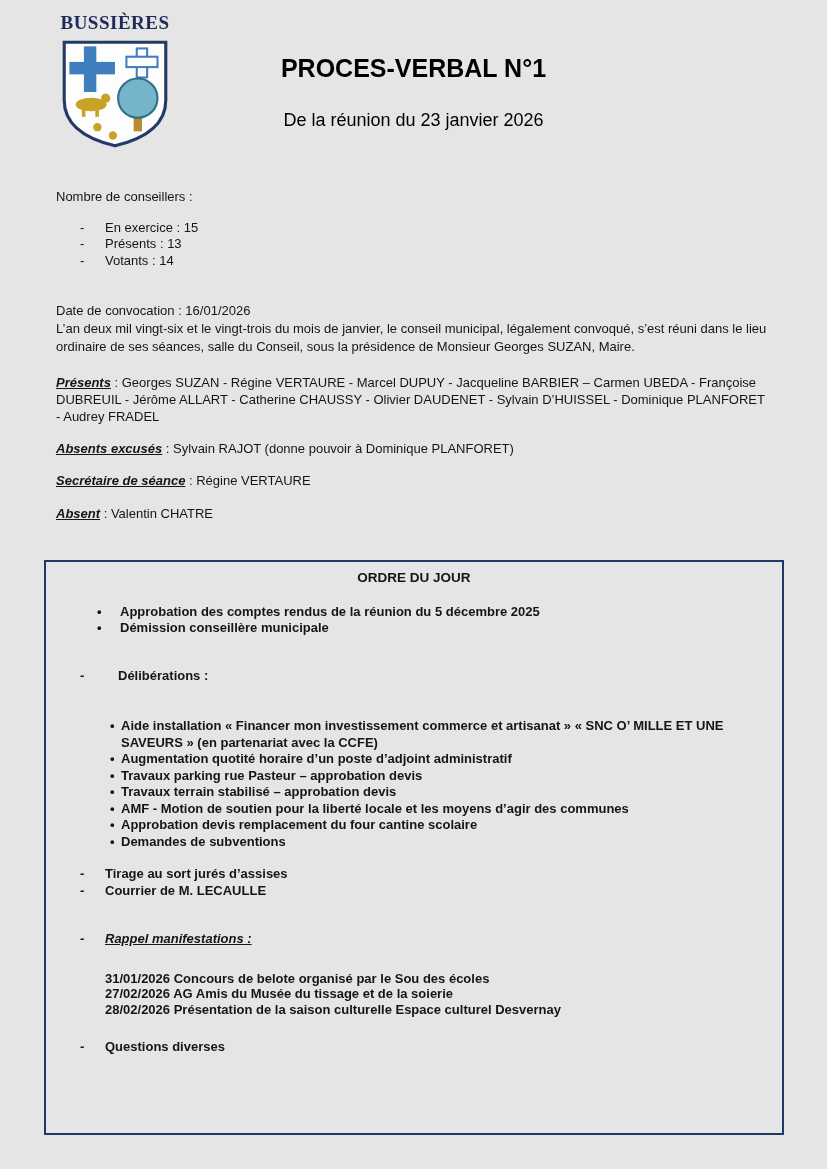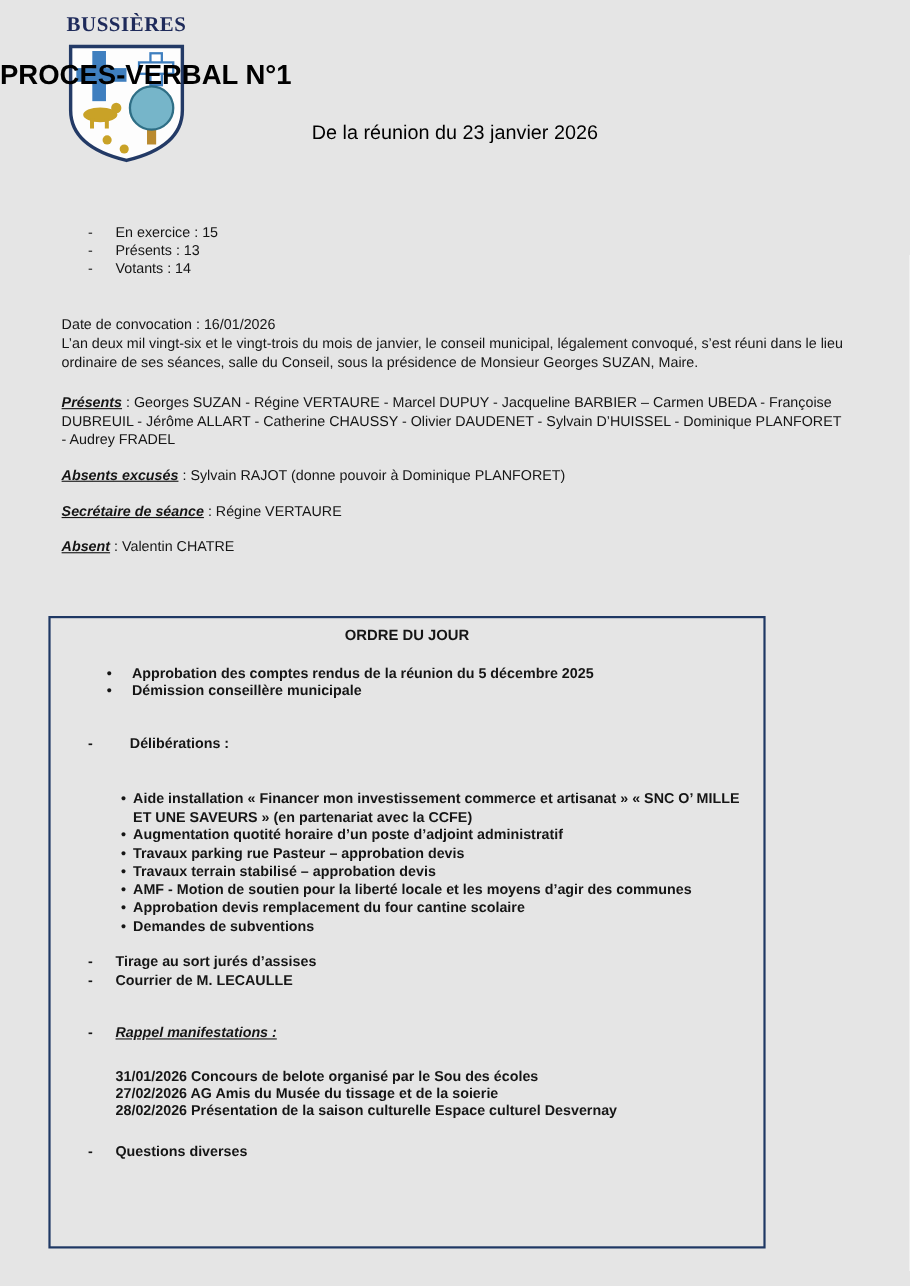--- a/index.html
+++ b/index.html
@@ -18,42 +18,42 @@
   .crest-name {
     font-family:"Liberation Serif", serif;
     font-weight:bold; font-size:19px; letter-spacing:0.5px;
     color:#1e2a5a;
   }
   .crest svg { display:block; margin:2px auto 0; }
 
   
   .doc-title {
     position:absolute; top:54px; left:0; right:0;
-    font-weight:bold; font-size:25px; color:#000;
+    text-align:center; font-weight:bold; font-size:25px; color:#000;
   }
   .doc-subtitle {
     position:absolute; top:110px; left:0; right:0;
     text-align:center; font-size:18px; color:#000;
   }
 
   
   .body { position:absolute; left:56px; top:189px; width:716px; font-size:13px; line-height:16.5px; }
   .row { display:flex; }
   .mk { flex:none; }
   .counsellor-list { padding-left:24px; margin-top:14px; }
   .counsellor-list .mk { width:25px; }
   .convocation { margin-top:34px; }
   .paragraph { line-height:18px; }
   .presents { margin-top:18px; line-height:17px; }
   .block { margin-top:16px; }
   .lbl { font-weight:bold; text-decoration:underline;font-style:italic; }
 
   
   .agenda-box {
-    position:absolute; left:44px; top:560px; width:652px; height:575px;
+    position:absolute; left:44px; top:560px; width:740px; height:575px;
     border:2px solid #1f3864;
     padding:8px 20px 0 20px;
     font-size:13px; font-weight:bold; line-height:16.5px;
   }
   .agenda-title { text-align:center; font-size:13.5px; }
   .top-bullets { margin-top:17px; padding-left:31px; }
   .top-bullets .mk { width:23px; }
   .delib-row { margin-top:31px; padding-left:14px; }
   .delib-row .mk { width:38px; }
   .inner-bullets { margin-top:34px; padding-left:44px; }
@@ -92,20 +92,21 @@
 
       <circle cx="38" cy="88" r="4" fill="#c9a227"></circle>
       <circle cx="53" cy="96" r="4" fill="#c9a227"></circle>
     </svg>
   </div>
 
   <div class="doc-title">PROCES-VERBAL N°1</div>
   <div class="doc-subtitle">De la réunion du 23 janvier 2026</div>
 
   <div class="body">
+    <div>Nombre de conseillers :</div>
 
     <div class="counsellor-list">
       <div class="row">
         <span class="mk">-</span>
         <span>En exercice : 15</span>
       </div>
       <div class="row">
         <span class="mk">-</span>
         <span>Présents : 13</span>
       </div>

